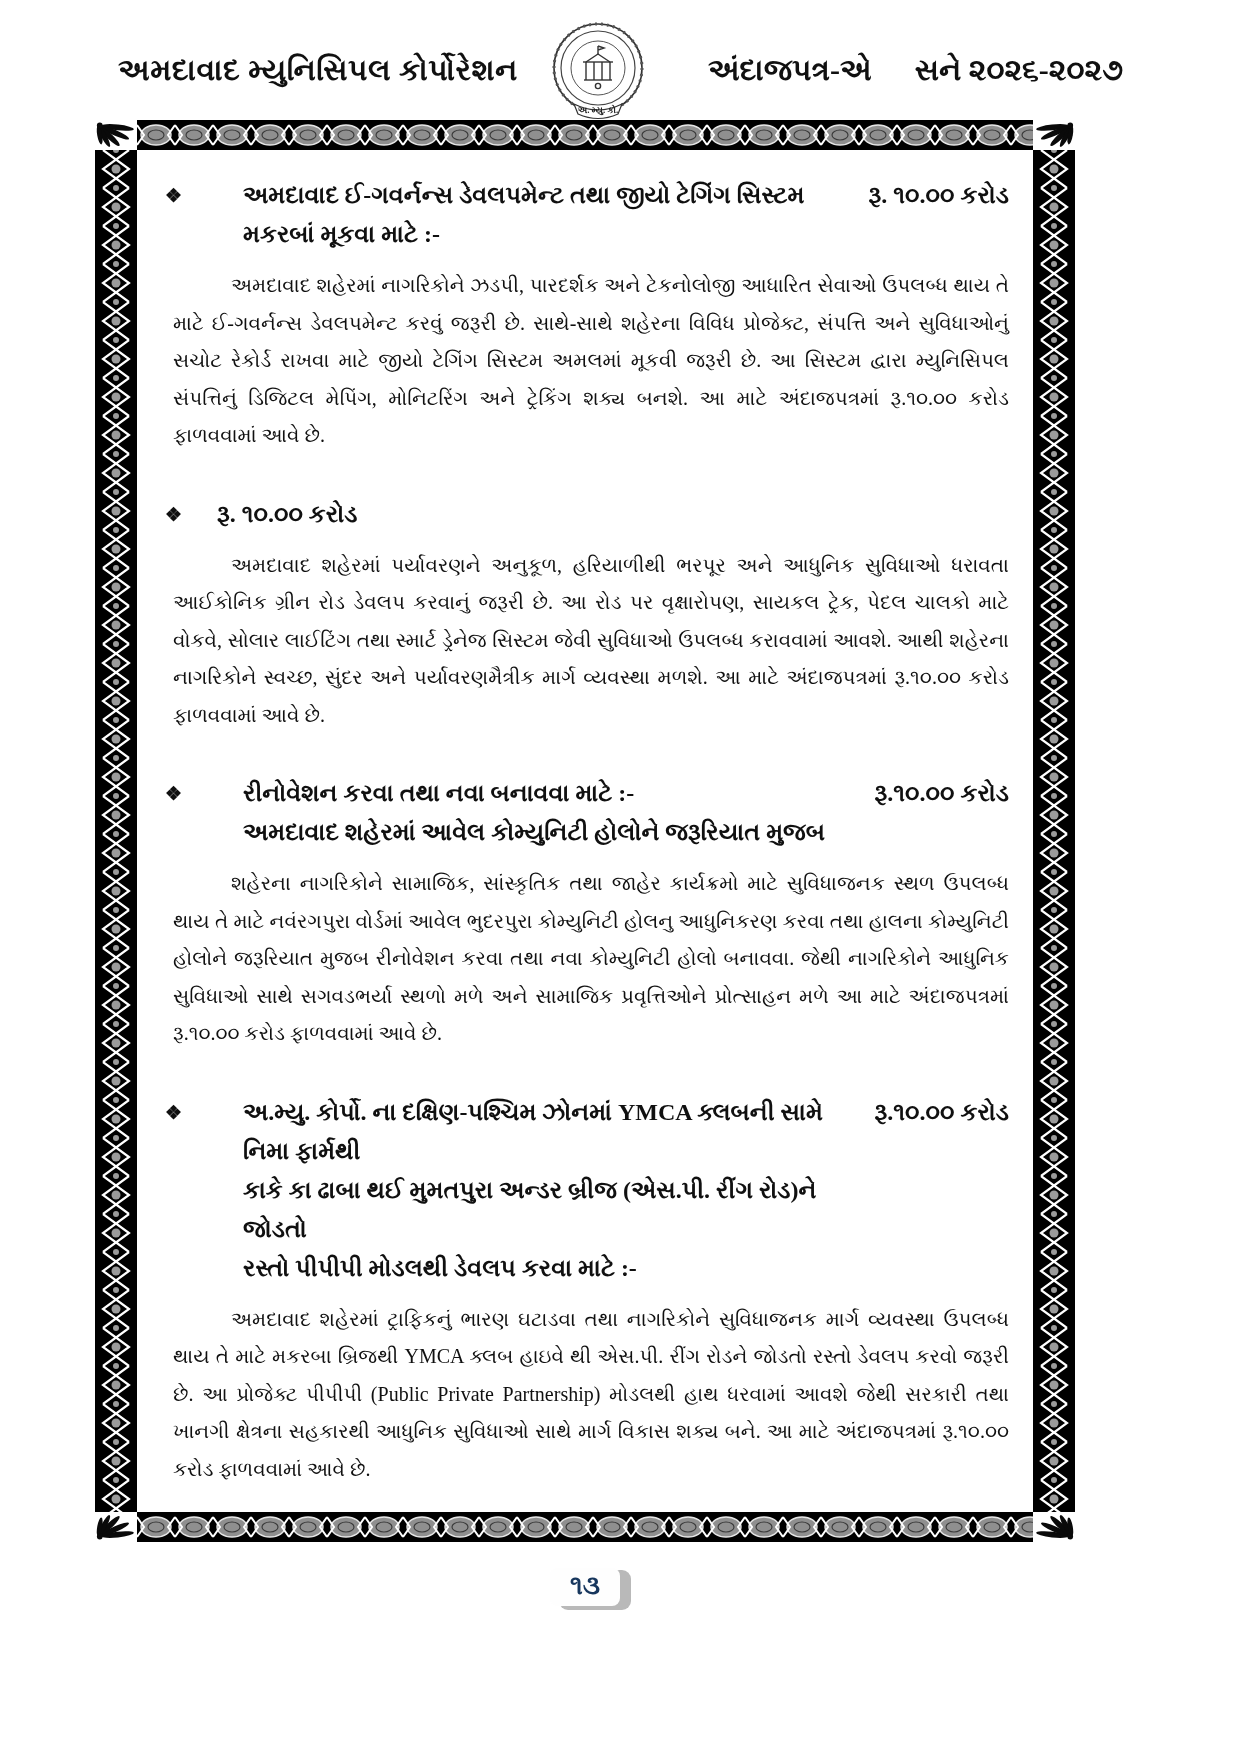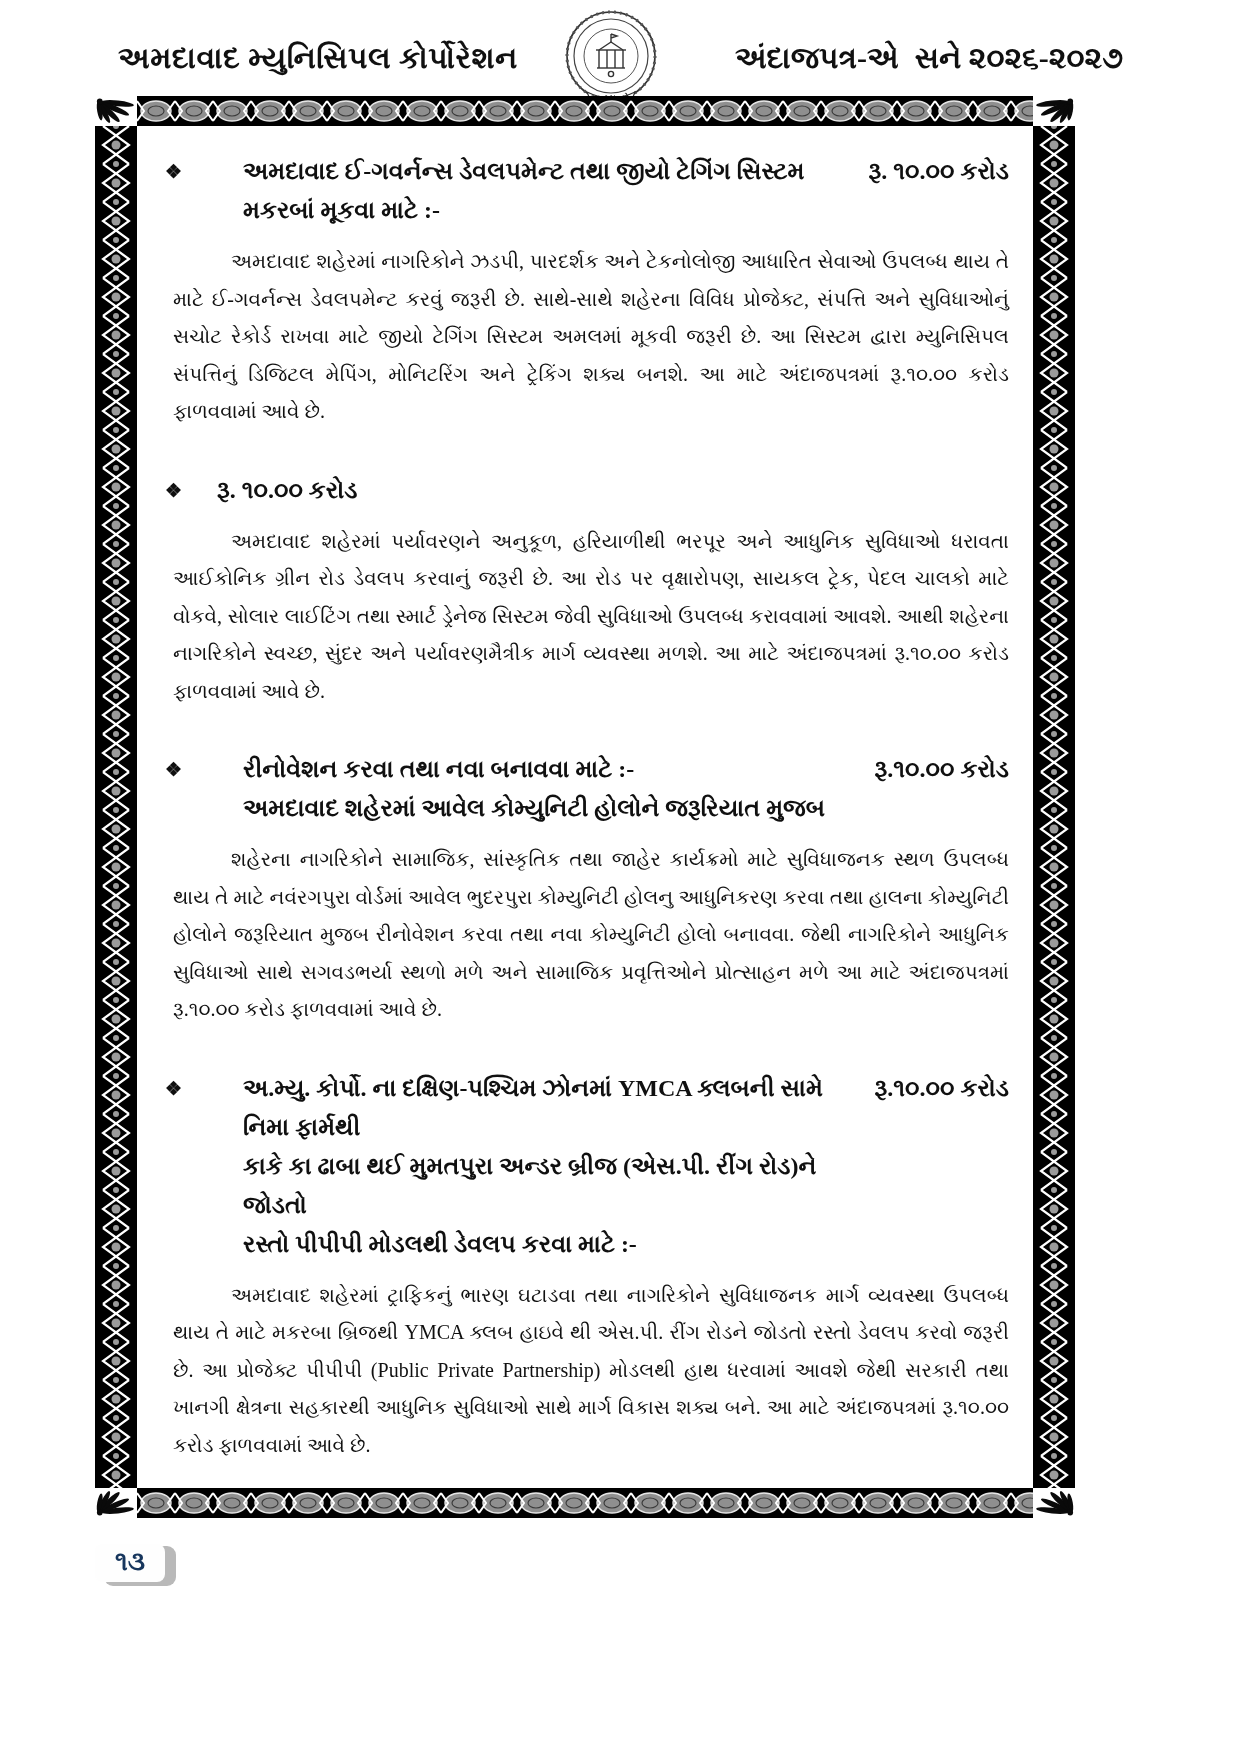--- a/index.html
+++ b/index.html
@@ -2,25 +2,25 @@
 <html><head>
 <meta charset="utf-8">
 <style>
   html, body { margin:0; padding:0; }
   body {
     width:1241px; height:1755px; background:#ffffff; color:#101010;
     font-family:"Liberation Serif", serif; overflow:hidden;
   }
   .header {
     display:flex; align-items:center; justify-content:space-between;
-    padding:26px 118px 6px 118px; height:96px; box-sizing:border-box;
+    padding:26px 118px 6px 118px; height:120px; box-sizing:border-box;
   }
   .org-title { font-size:30px; font-weight:bold; letter-spacing:0.5px; }
   .seal { width:96px; height:104px; flex:0 0 auto; margin-left:-30px; }
-  .header-right { display:flex; gap:16px; font-size:30px; font-weight:bold; white-space:nowrap; }
+  .header-right { display:flex; gap:43px; font-size:30px; font-weight:bold; white-space:nowrap; }
 
   .frame {
     margin-left:95px; width:980px;
     display:grid;
     grid-template-columns:42px 1fr 42px;
     grid-template-rows:30px 1fr 30px;
     background:#000;
   }
   .corner { background:#fff; width:42px; height:30px; overflow:hidden; display:flex; }
   .corner svg { width:42px; height:30px; display:block; }
@@ -38,21 +38,21 @@
   .section { margin-bottom:40px; }
   .section:last-child { margin-bottom:0; }
   .heading-row { display:flex; align-items:flex-start; font-weight:bold; font-size:24px; line-height:39px; }
   .bullet { width:34px; flex:0 0 auto; font-size:19px; line-height:39px; }
   .titles { flex:1 1 auto;margin-left:44px; }
   .amount { flex:0 0 auto; margin-left:18px; white-space:nowrap; }
   .body-para {
     margin:13px 0 0 8px; font-size:20px; line-height:37.5px;
     text-align:justify; text-indent:58px;
   }
-  .footer { width:980px; margin-left:95px; text-align:left; margin-top:26px; }
+  .footer { width:980px; margin-left:95px; text-align:center; margin-top:26px; }
   .page-num {
     display:inline-block; background:#fefefe; border-radius:8px;
     box-shadow:10px 3px 0 1px #b9b9b9; padding:3px 20px 5px 20px;
     font-size:26px; font-weight:bold; color:#17365d;
   }
 </style>
 </head>
 <body>
 
 <div>

